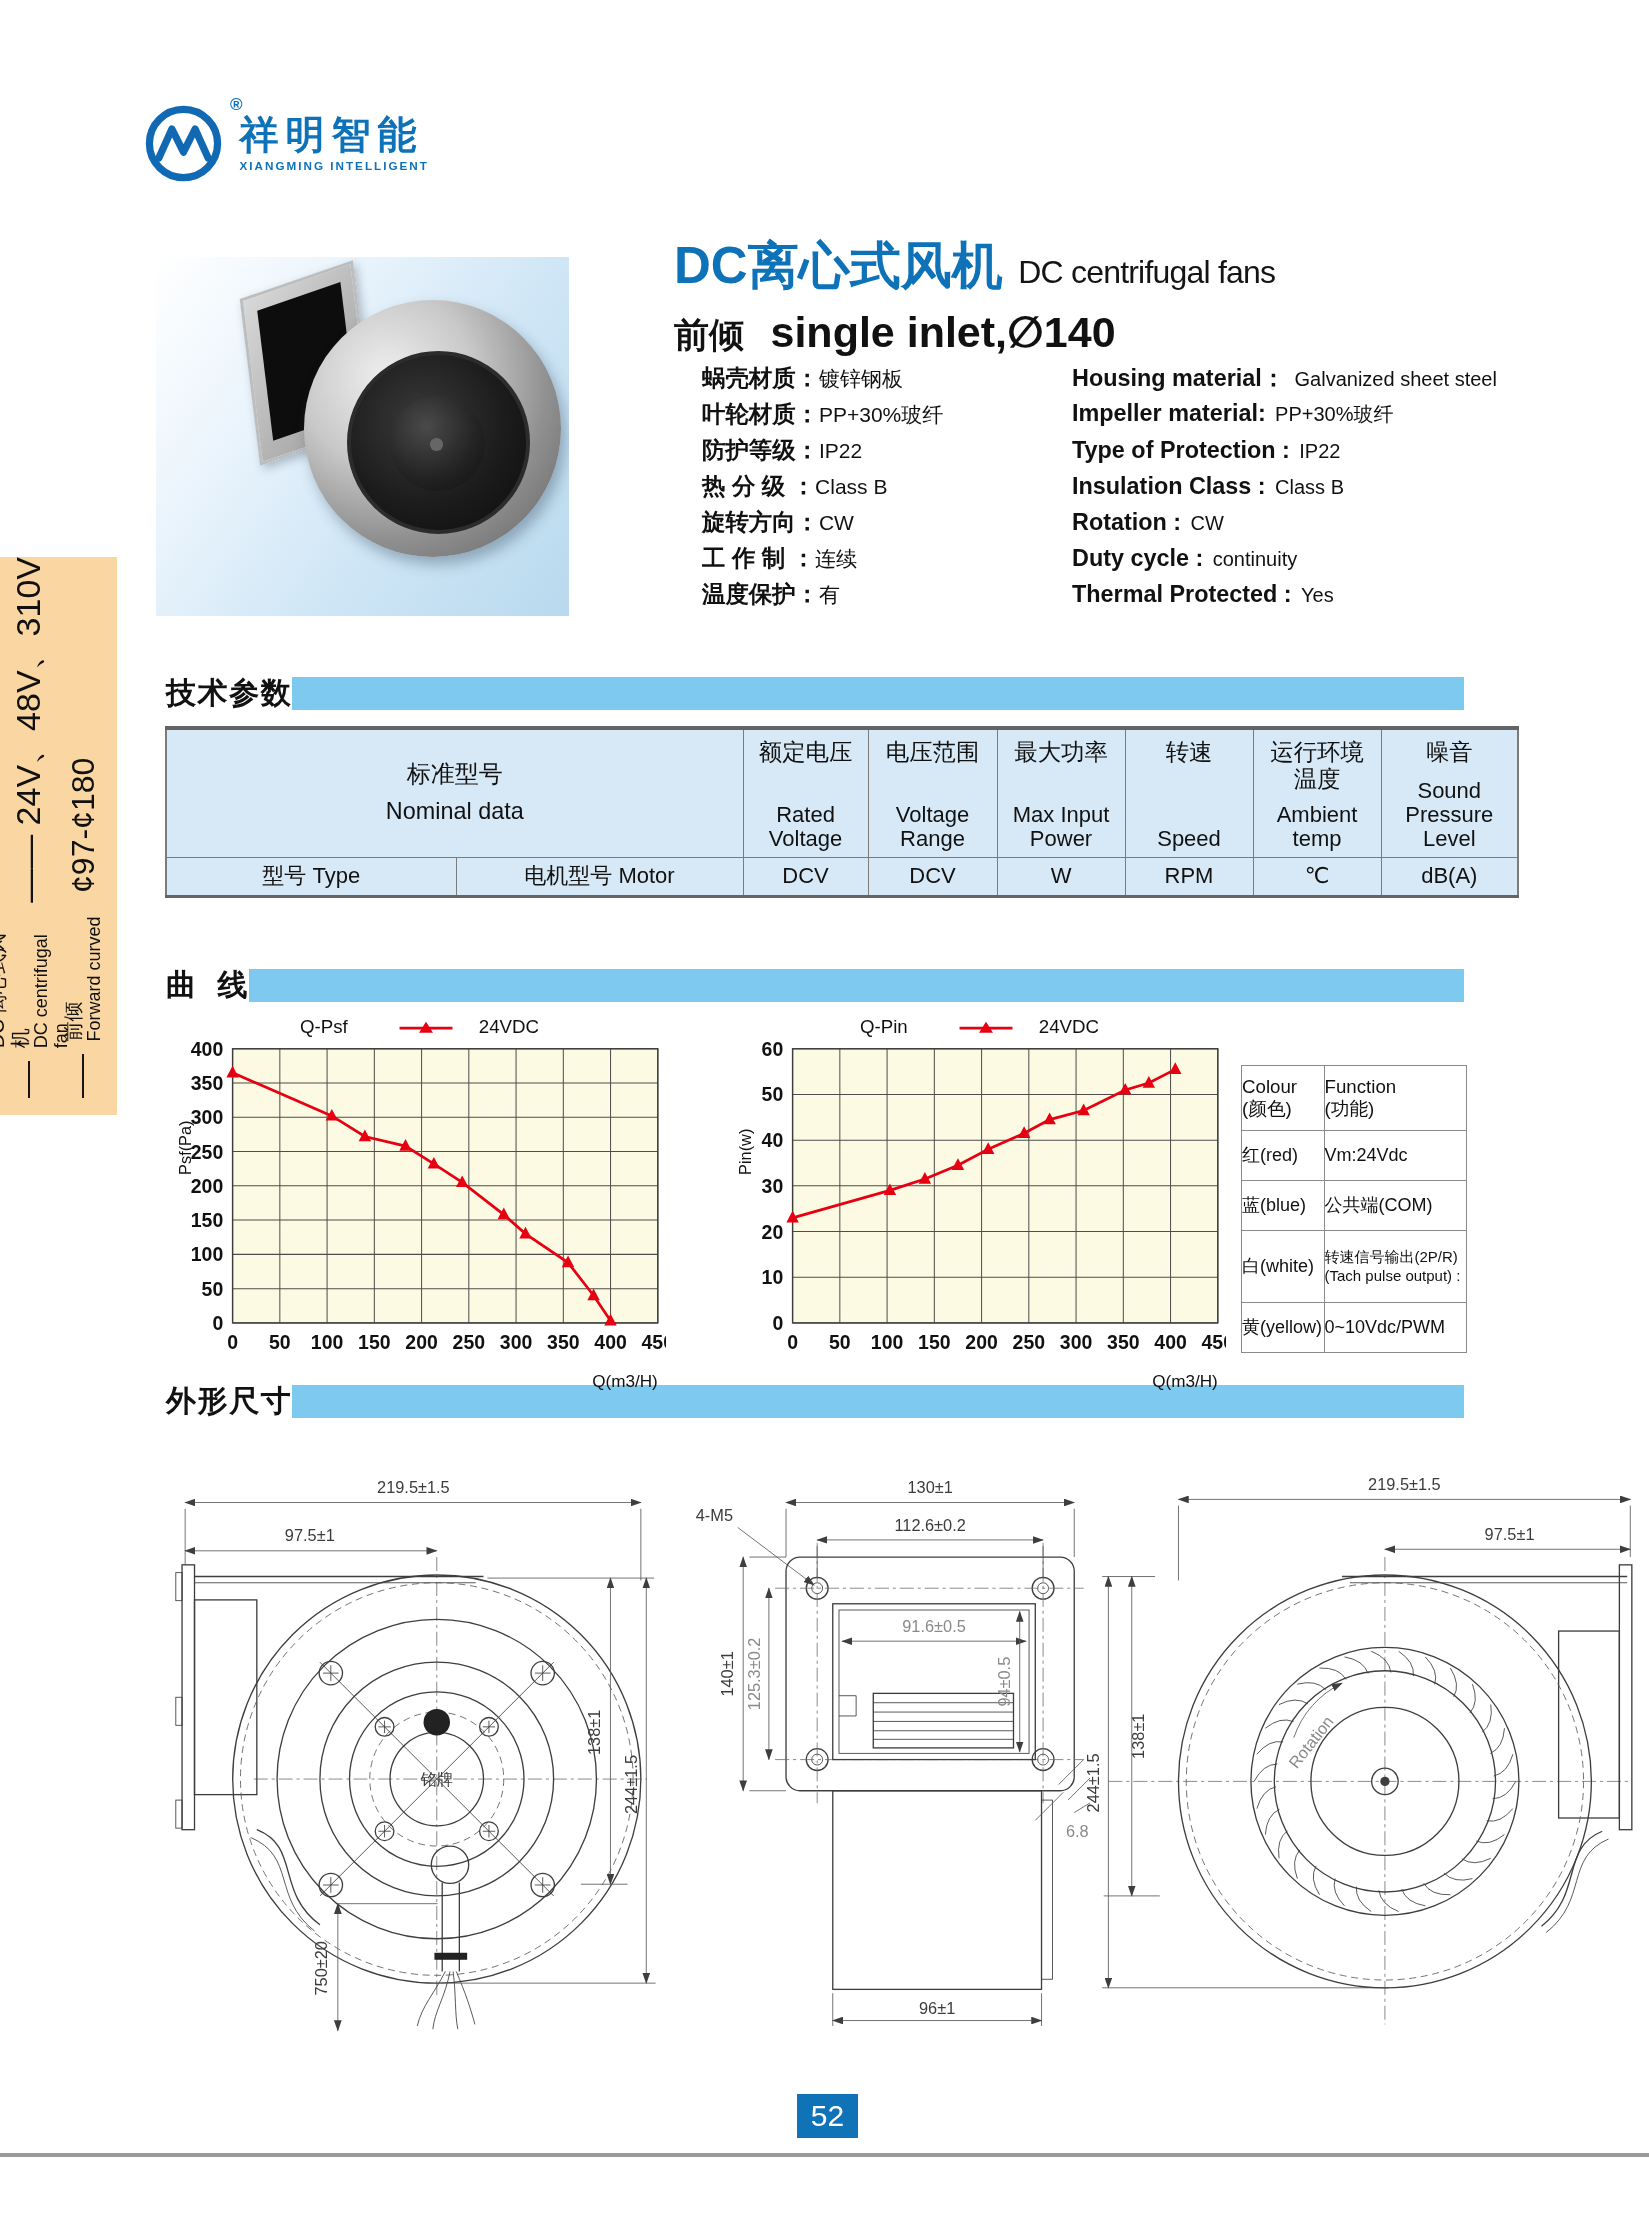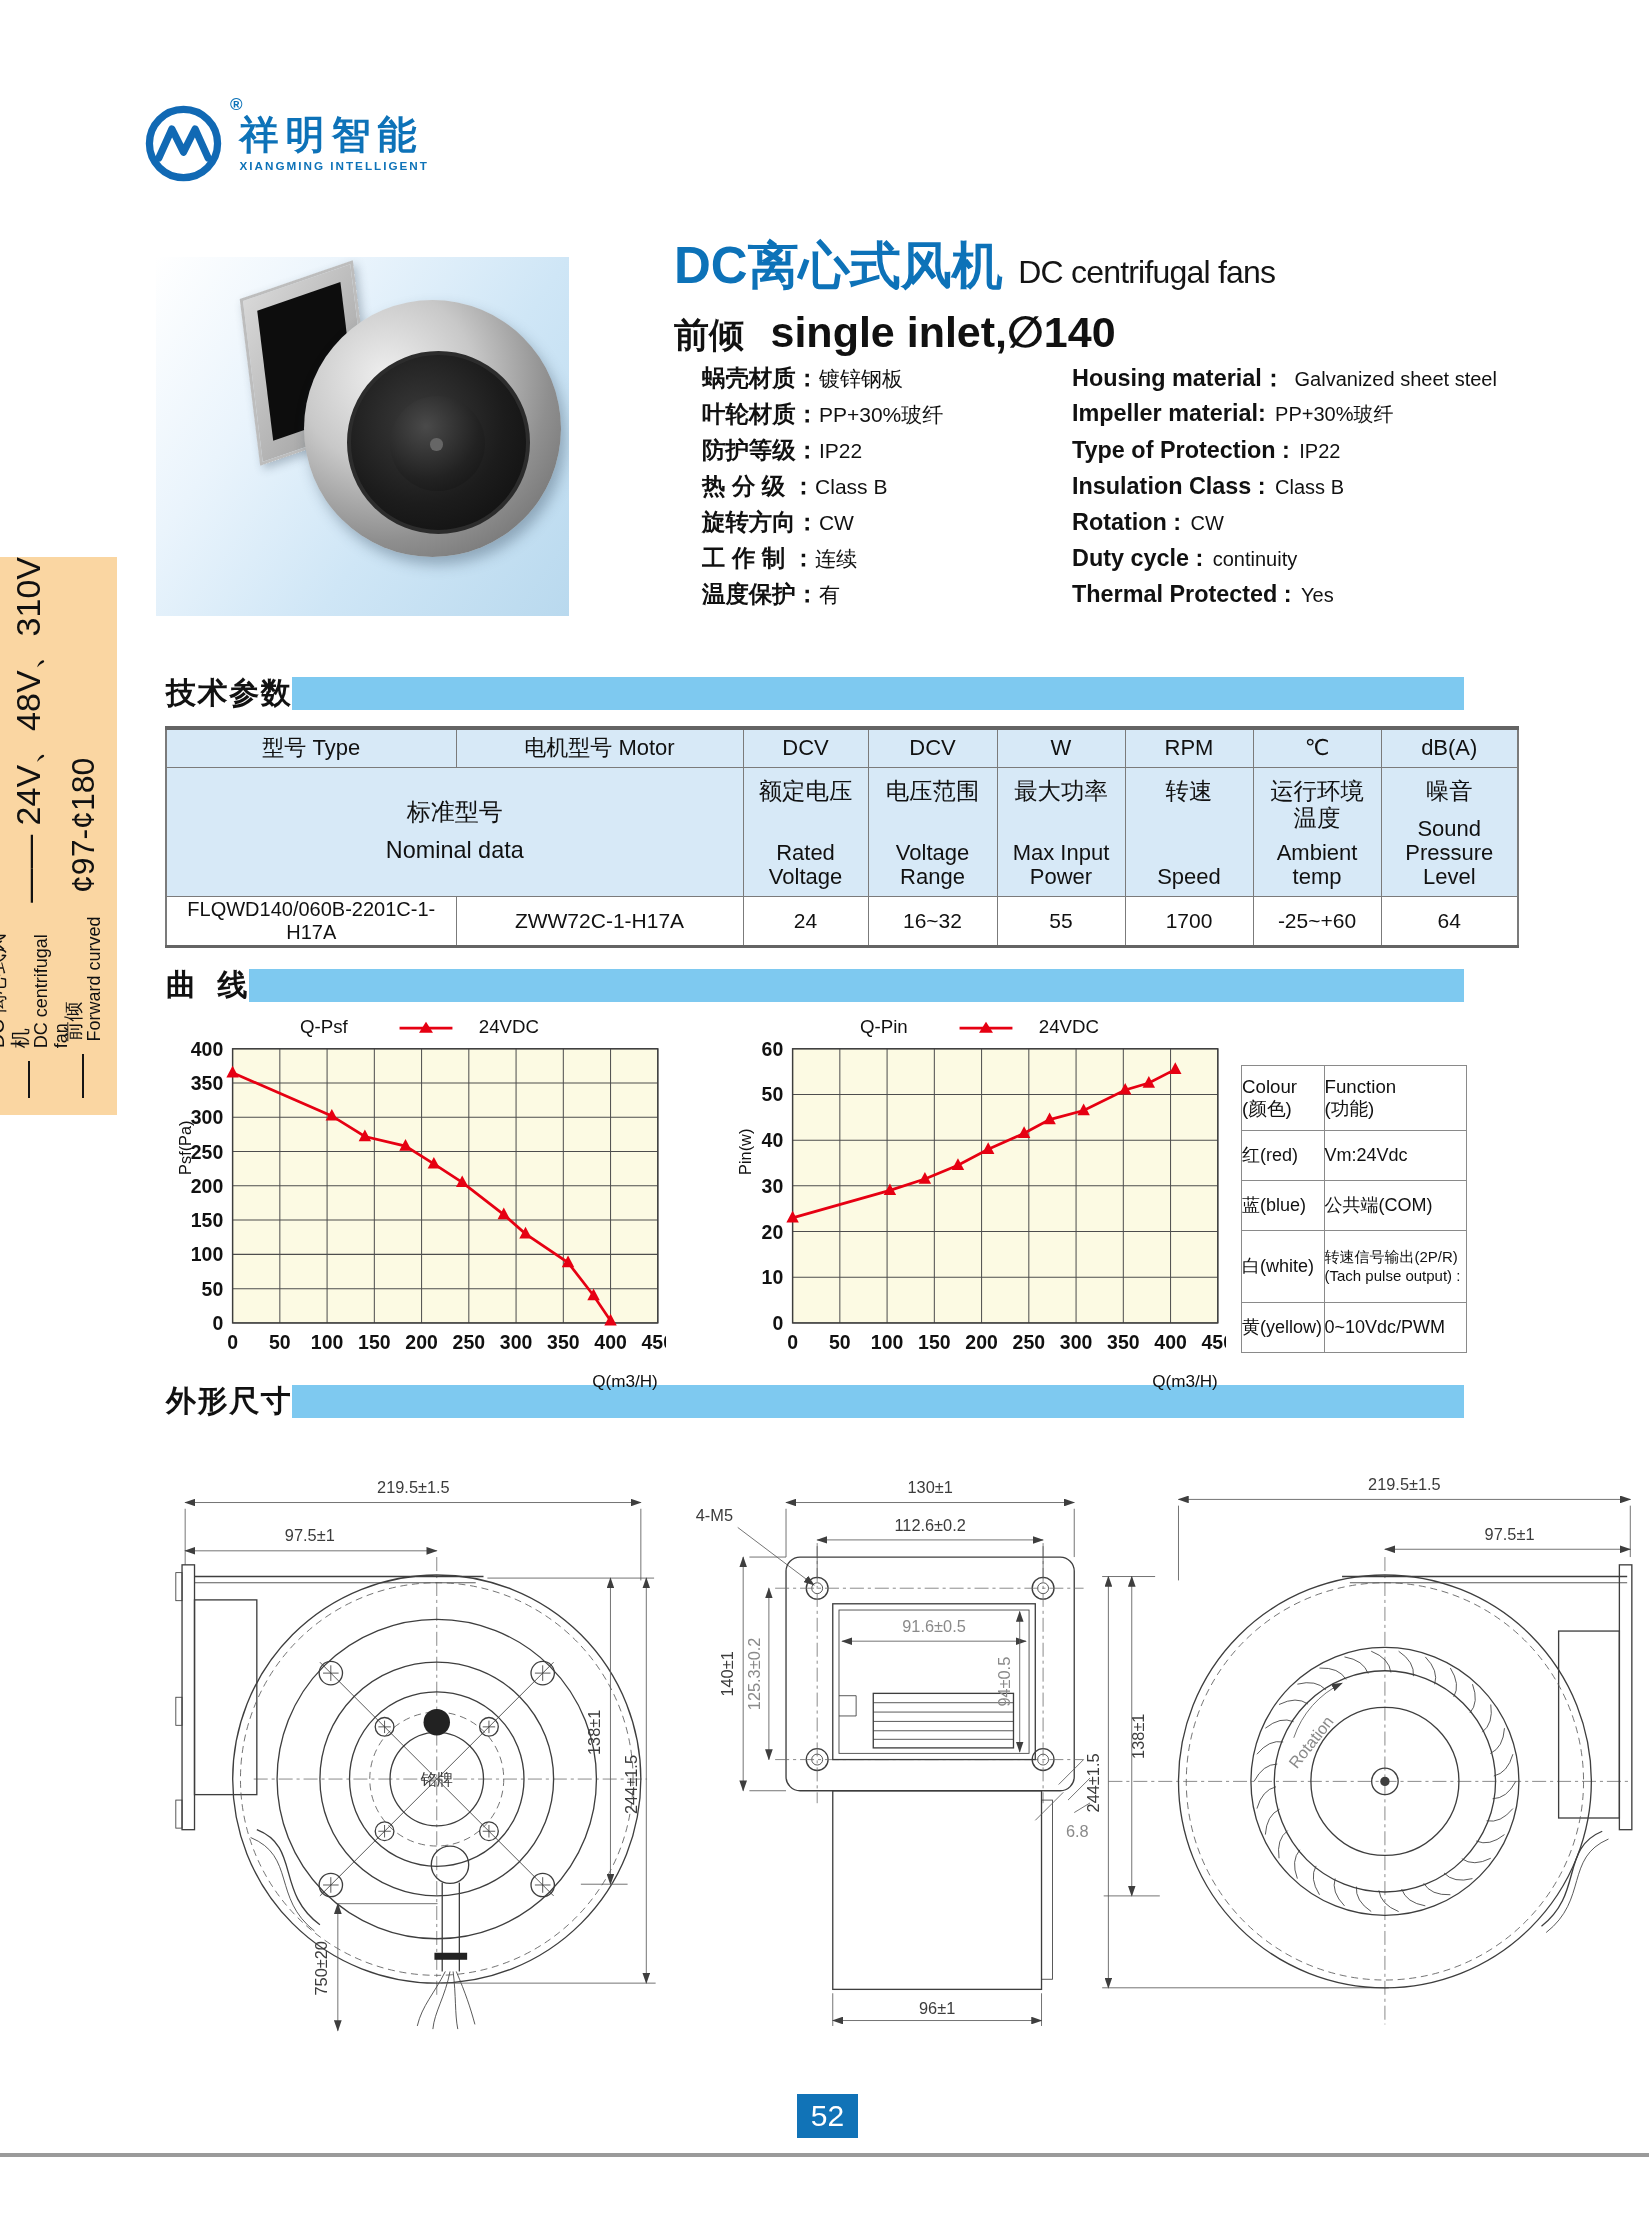--- a/index.html
+++ b/index.html
@@ -278,31 +278,21 @@
     <col style="width:290px">
       <col style="width:287px">
       <col style="width:125px">
       <col style="width:129px">
     <col style="width:128px">
       <col style="width:128px">
       <col style="width:128px">
       <col style="width:137px">
   </colgroup>
   <tbody>
-      <tr class="h u">
-    <td>型号 Type</td>
-    <td>电机型号 Motor</td>
-    <td>DCV</td>
-    <td>DCV</td>
-    <td>W</td>
-    <td>RPM</td>
-    <td>℃</td>
-    <td>dB(A)</td>
-  </tr>
-  <tr class="h">
+      <tr class="h">
     <td colspan="2" class="ghead">
       <div class="ghin">
         <span class="gzh">标准型号</span>
         <span class="gen">Nominal data</span>
       </div>
     </td>
     <td class="colhead">
           <div class="in">
       <span class="zh1"><span>额定电压</span></span>
       <span class="enh">Rated Voltage</span>
@@ -332,29 +322,29 @@
       <span class="enh">Ambient temp</span>
           </div>
         </td>
     <td class="colhead">
           <div class="in">
       <span class="zh1"><span>噪音</span></span>
       <span class="enh">Sound Pressure Level</span>
           </div>
         </td>
   </tr>
-  <tr class="d">
-    <td class="tp">FLQWD140/060B-2201C-1-H17A</td>
-    <td>ZWW72C-1-H17A</td>
-    <td>24</td>
-    <td>16~32</td>
-    <td>55</td>
-    <td>1700</td>
-    <td>-25~+60</td>
-    <td>64</td>
+  <tr class="h u">
+    <td>型号 Type</td>
+    <td>电机型号 Motor</td>
+    <td>DCV</td>
+    <td>DCV</td>
+    <td>W</td>
+    <td>RPM</td>
+    <td>℃</td>
+    <td>dB(A)</td>
   </tr>
 </tbody>
   </table>
 
 <div class="abs chartbox chart" id="chart0">
   <div class="chart-head">
     <span>Q-Psf</span>
     <span class="leg">
       <svg width="56" height="12.5" viewBox="0 0 72 16">
         <line x1="2" y1="9" x2="70" y2="9" stroke="#e60012" stroke-width="3.5"></line>

